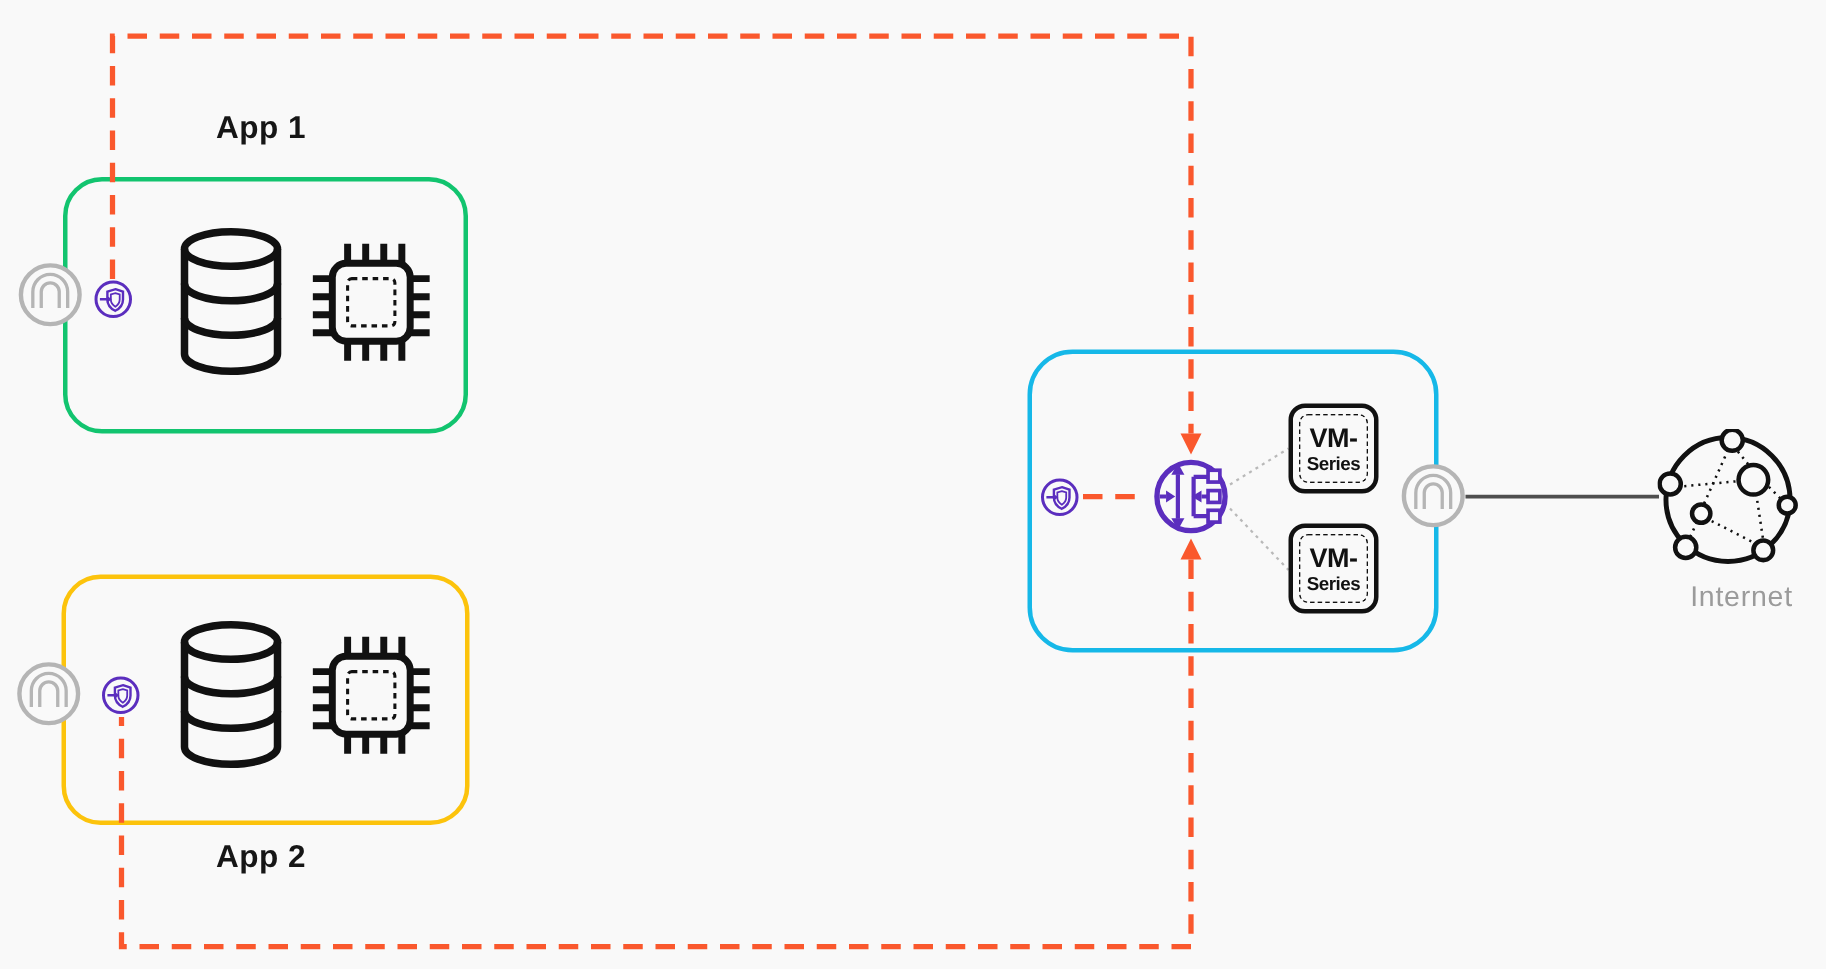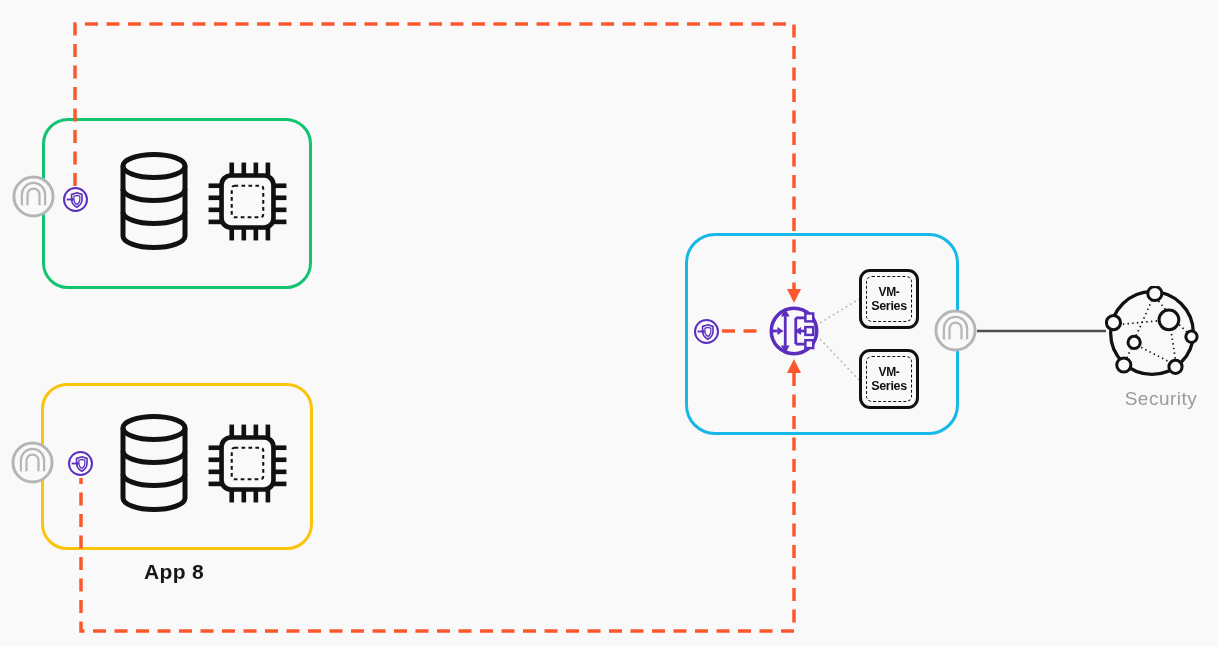--- a/index.html
+++ b/index.html
@@ -14,21 +14,21 @@
   .app2-box{border:3px solid var(--app2-border,#fcc30c);}
   .vpc-box{border:3px solid var(--vpc-border,#16b8e8);border-radius:30px;}
 
   .group-label{position:absolute;text-align:center;font-weight:700;font-size:21px;color:var(--text,#161616);letter-spacing:.3px;}
   .vpc-label{font-size:19px;}
   .internet-label{position:absolute;text-align:center;font-weight:400;font-size:19px;color:var(--muted-text,#9b9b9b);letter-spacing:.5px;}
 
   
   .vm-box{position:absolute;width:60px;height:60px;border:3px solid var(--icon-black,#111);border-radius:11px;box-sizing:border-box;background:var(--background,#f9f9f9);}
   .vm-inner{position:absolute;inset:4px;border:1.6px dashed var(--icon-black,#111);border-radius:6px;display:flex;flex-direction:column;align-items:center;justify-content:center;}
-  .vm-line1{font-size:12px;font-weight:700;color:var(--icon-black,#111);line-height:1;letter-spacing:-.3px;}
+  .vm-line1{font-size:18px;font-weight:700;color:var(--icon-black,#111);line-height:1;letter-spacing:-.3px;}
   .vm-line2{font-size:12.5px;font-weight:700;color:var(--icon-black,#111);line-height:1;margin-top:2px;letter-spacing:-.3px;text-align:center;}
 
   svg{display:block;}
   .stroke-black{stroke:var(--icon-black,#111);}
   .stroke-gray{stroke:var(--eni-gray,#b5b5b5);}
   .stroke-purple{stroke:var(--endpoint-purple,#5b2ebe);}
   .fill-purple{fill:var(--endpoint-purple,#5b2ebe);}
   .stroke-bg{stroke:var(--background,#f9f9f9);}
   .fill-bg{fill:var(--background,#f9f9f9);}
   .fill-none{fill:none;}
@@ -51,22 +51,23 @@
     <path class="flow" d="M 75 186 V 24 H 794 V 289"></path>
     <polygon class="flow-arrow" points="787,289 801,289 794,303"></polygon>
     <path class="flow" d="M 794 373 V 631 H 81 V 478"></path>
     <polygon class="flow-arrow" points="787,373 801,373 794,359"></polygon>
     <path class="flow" d="M 722 331 H 763"></path>
     <path class="dotted" d="M 820 323 L 859 299"></path>
     <path class="dotted" d="M 820 339 L 859 380"></path>
     <path class="inet-line" d="M 977 331 H 1106"></path>
   </svg>
 
-  <div class="group-label" style="left:41px;top:560px;width:266px;">App 8</div>
-  <div class="internet-label" style="left:1105px;top:388px;width:112px;">Security</div>
+  <div class="group-label" style="left:42px;top:74px;width:264px;">App 1</div>
+  <div class="group-label" style="left:41px;top:560px;width:266px;">App 2</div>
+  <div class="internet-label" style="left:1105px;top:388px;width:112px;">Internet</div>
 
   <svg class="abs" style="left:11px;top:174px;" width="45" height="45" viewBox="0 0 46 46">
     <circle cx="23" cy="23" r="20" class="stroke-gray fill-bg" stroke-width="3"></circle>
     <path d="M14 32 V21 a9 9 0 0 1 18 0 V32" class="stroke-gray fill-none" stroke-width="8"></path>
     <path d="M14 32 V21 a9 9 0 0 1 18 0 V32" class="stroke-bg fill-none" stroke-width="3.5"></path>
   </svg>
   <svg class="abs" style="left:62px;top:186px;" width="27" height="27" viewBox="0 0 27 27">
     <circle cx="13.5" cy="13.5" r="11.5" class="stroke-purple fill-bg" stroke-width="2"></circle>
     <path d="M15 6.8 L20 8.4 V13.6 C20 17.6 17.6 19.8 14.8 21.2 C12 19.8 9.6 17.6 9.6 13.6 V8.4 Z" class="stroke-purple fill-none" stroke-width="1.6"></path>
     <path d="M14.9 9.4 L17.8 10.3 V13.7 C17.8 16.2 16.3 17.6 14.9 18.5 C13.4 17.6 11.9 16.2 11.9 13.7 V10.3 Z" class="stroke-purple fill-none" stroke-width="1.2"></path>

